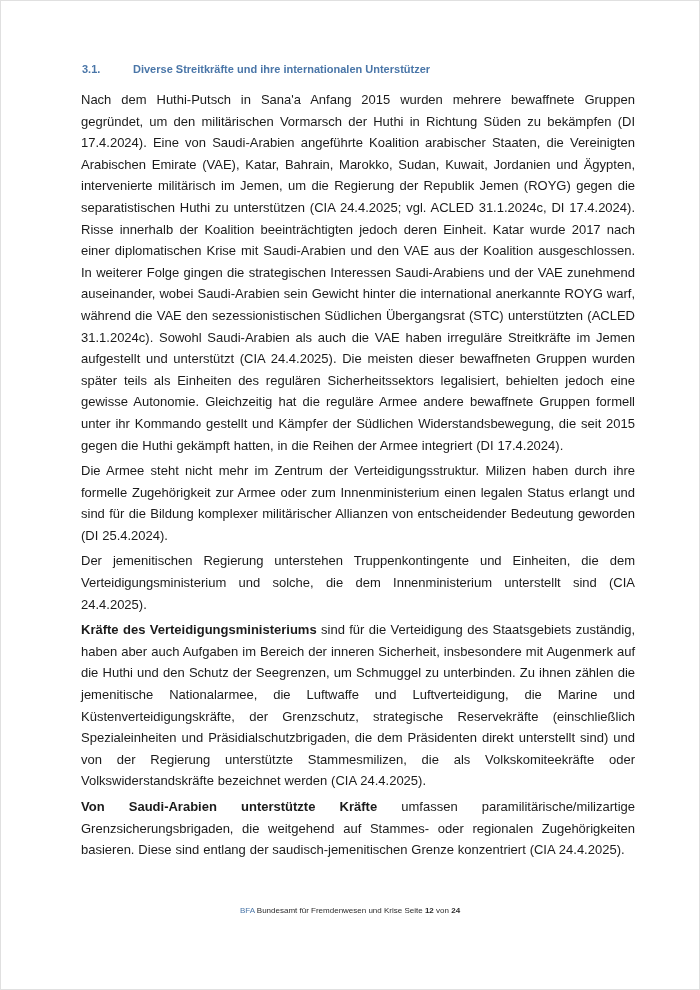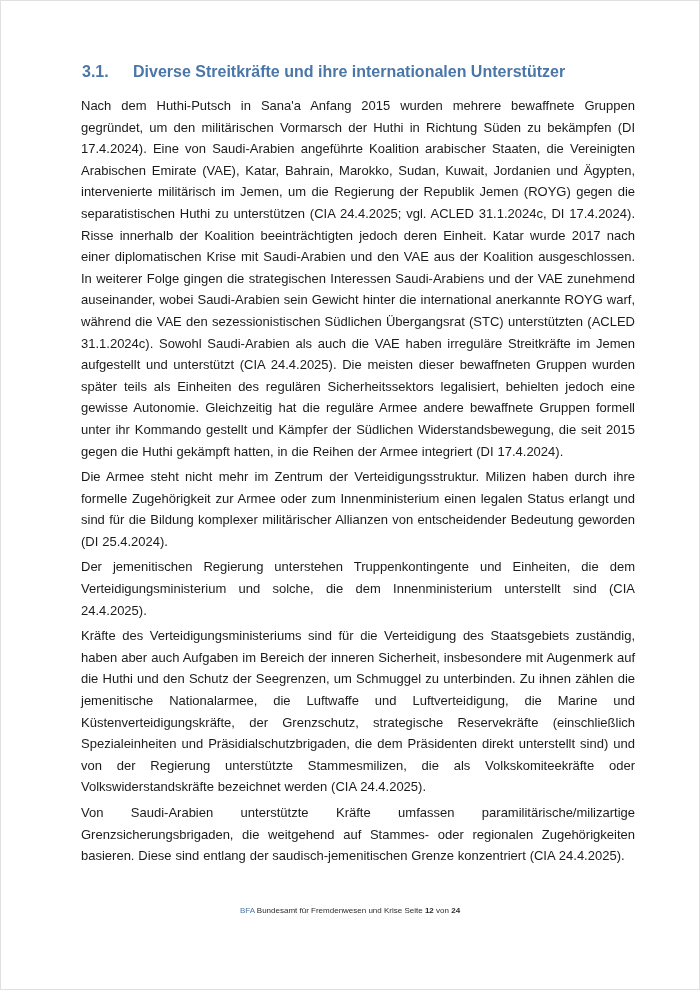--- a/index.html
+++ b/index.html
@@ -5,29 +5,29 @@
   html,body{margin:0;padding:0;background:#f2f2f2;}
   .page{
     width:700px;height:990px;box-sizing:border-box;
     margin:0 auto;background:#ffffff;border:1px solid #e0e0e0;
     padding:56px 64px 0 64px;position:relative;overflow:hidden;
     font-family:"Liberation Sans","DejaVu Sans",sans-serif;
     color:#1b1b1b;
   }
   .heading{
     margin:6px 0 14px 0;padding-left:17px;
-    font-size:16px;font-weight:bold;color:#4a76a8;
+    font-size:11px;font-weight:bold;color:#4a76a8;
   }
   .h-num{display:inline-block;width:51px;}
   .para{
     font-size:13px;line-height:21.6px;
     text-align:justify;margin:0 0 4px 16px;
     word-spacing:0.02em;
   }
-  .para strong{font-weight:normal;}
+  .para strong{font-weight:bold;}
   .footer{
     position:absolute;left:0;right:0;top:905px;
     text-align:center;font-size:8px;color:#2b2b2b;
     font-family:"Liberation Sans","DejaVu Sans",sans-serif;
   }
   .footer .abbr{color:#4a76a8;font-weight:normal;}
   .footer .pg{font-weight:bold;margin-top:26px;}
 </style>
 </head>
 <body>

